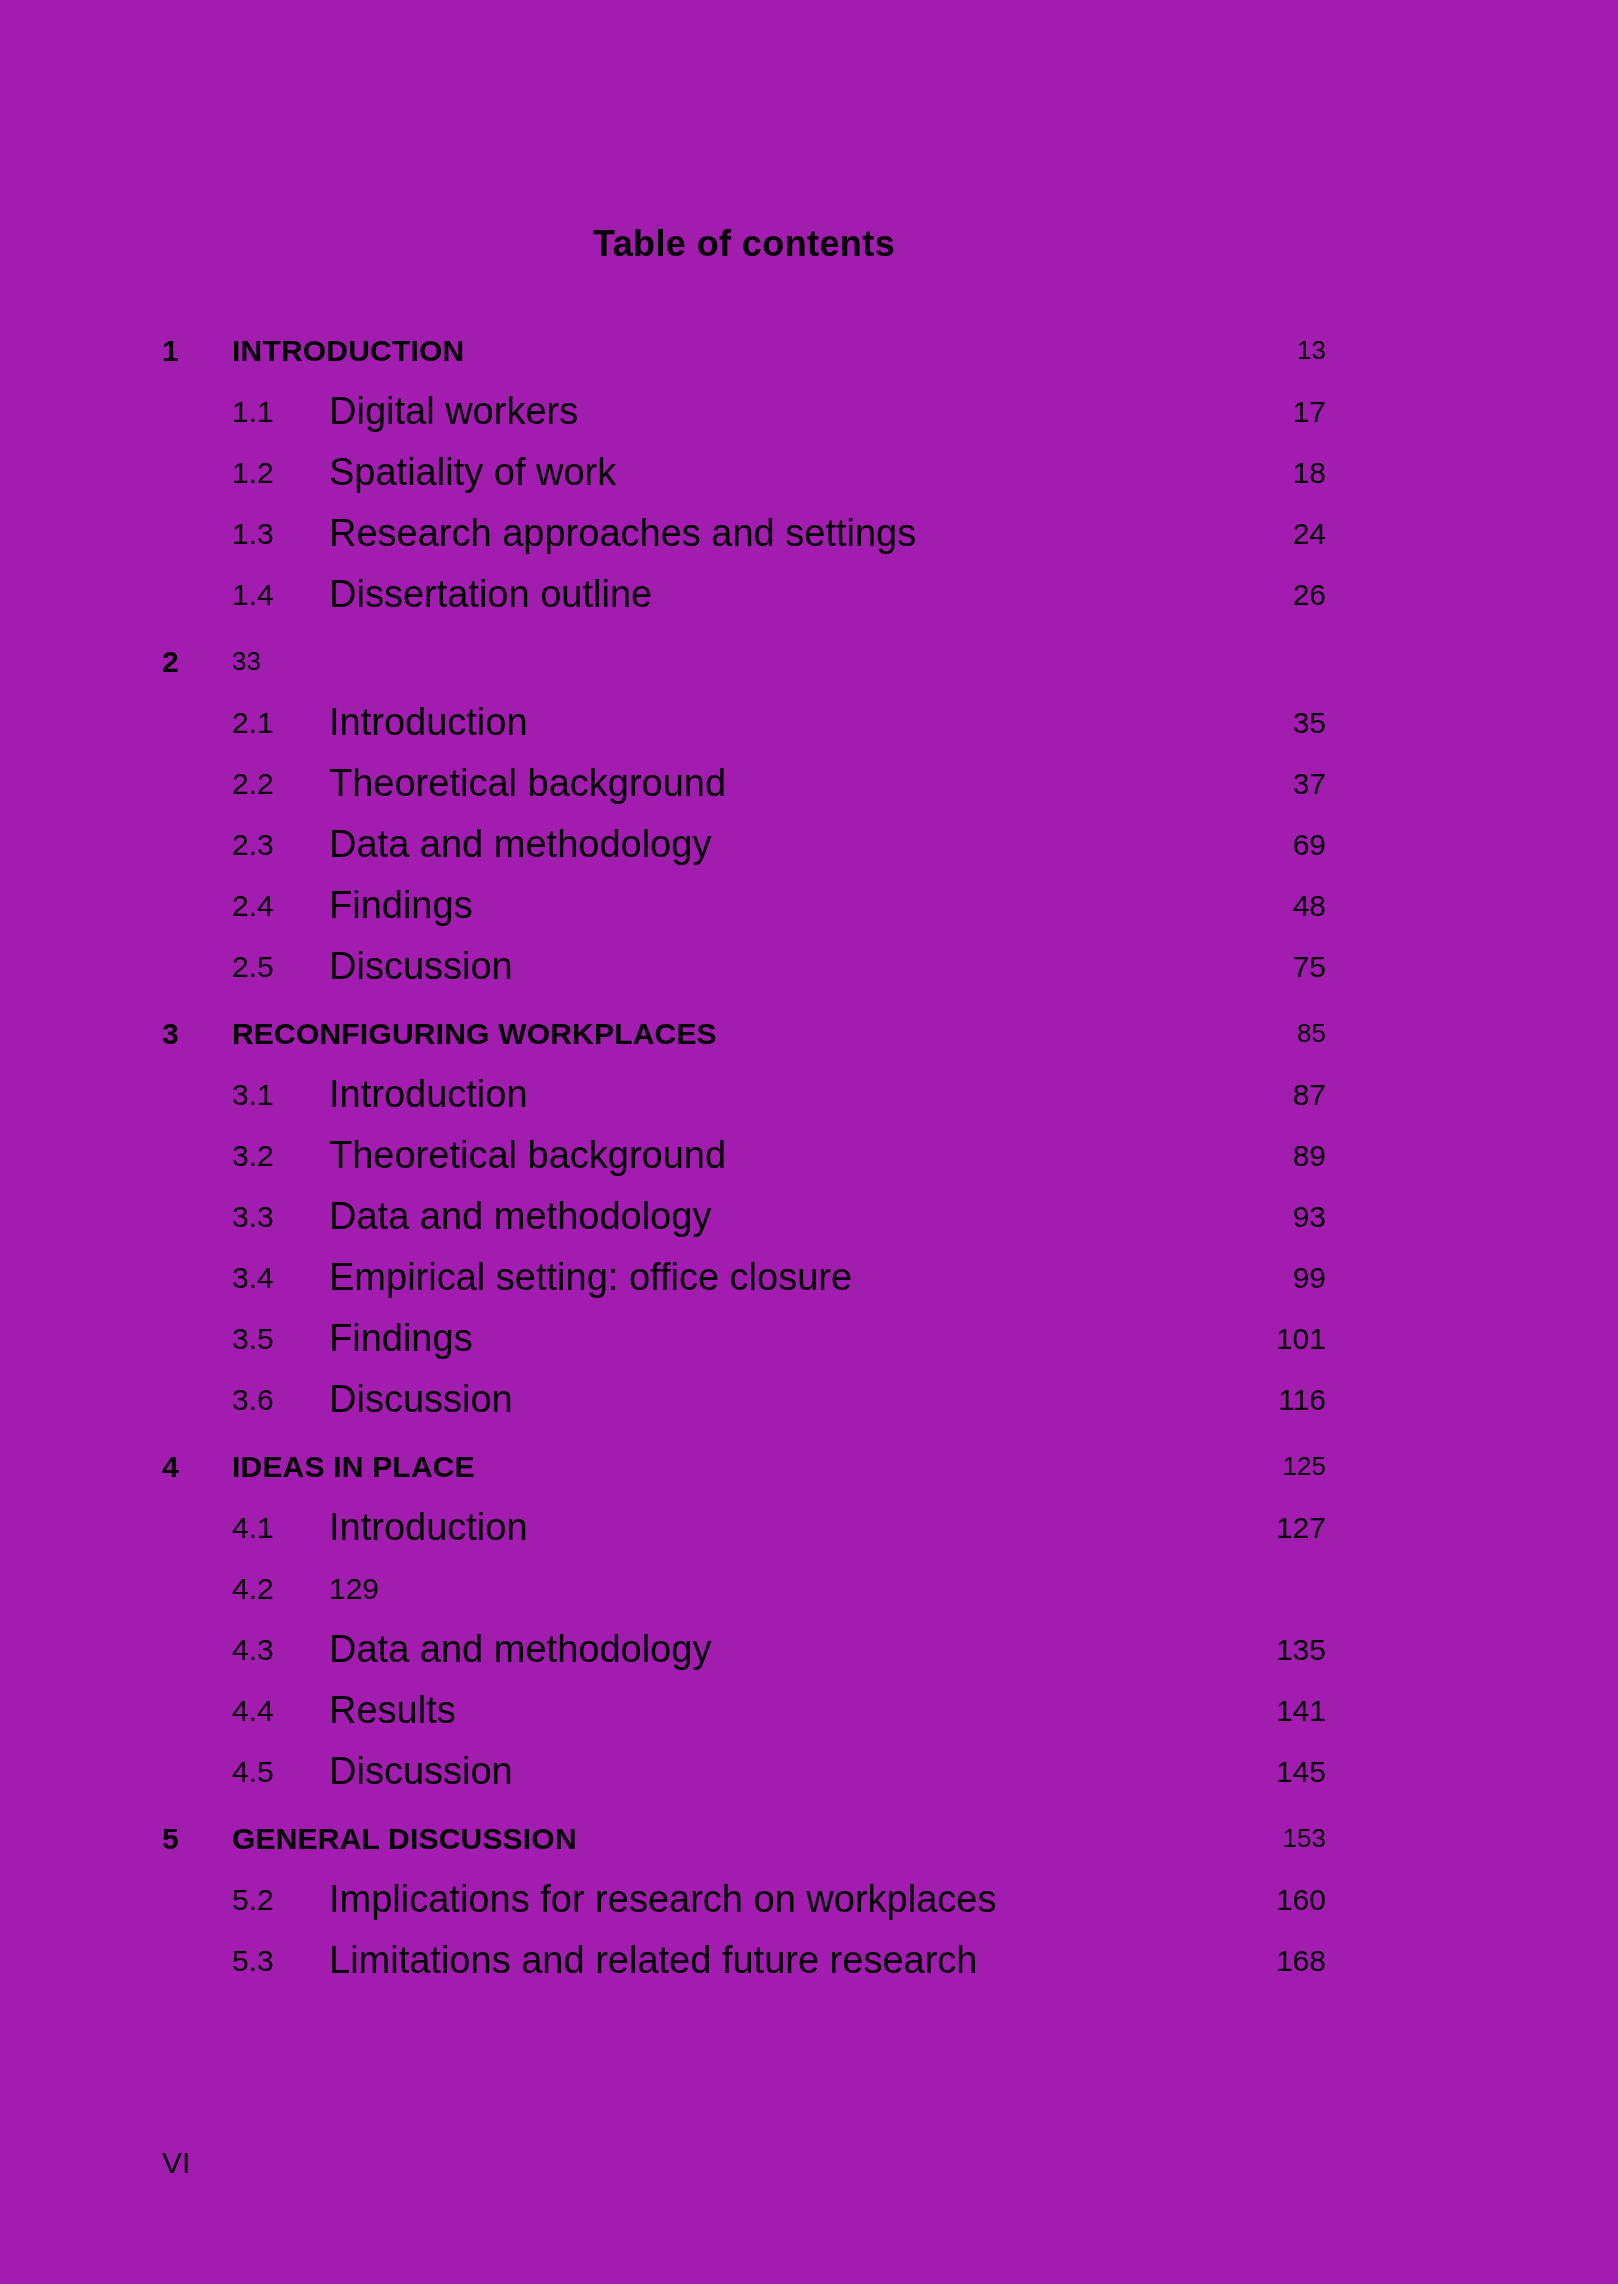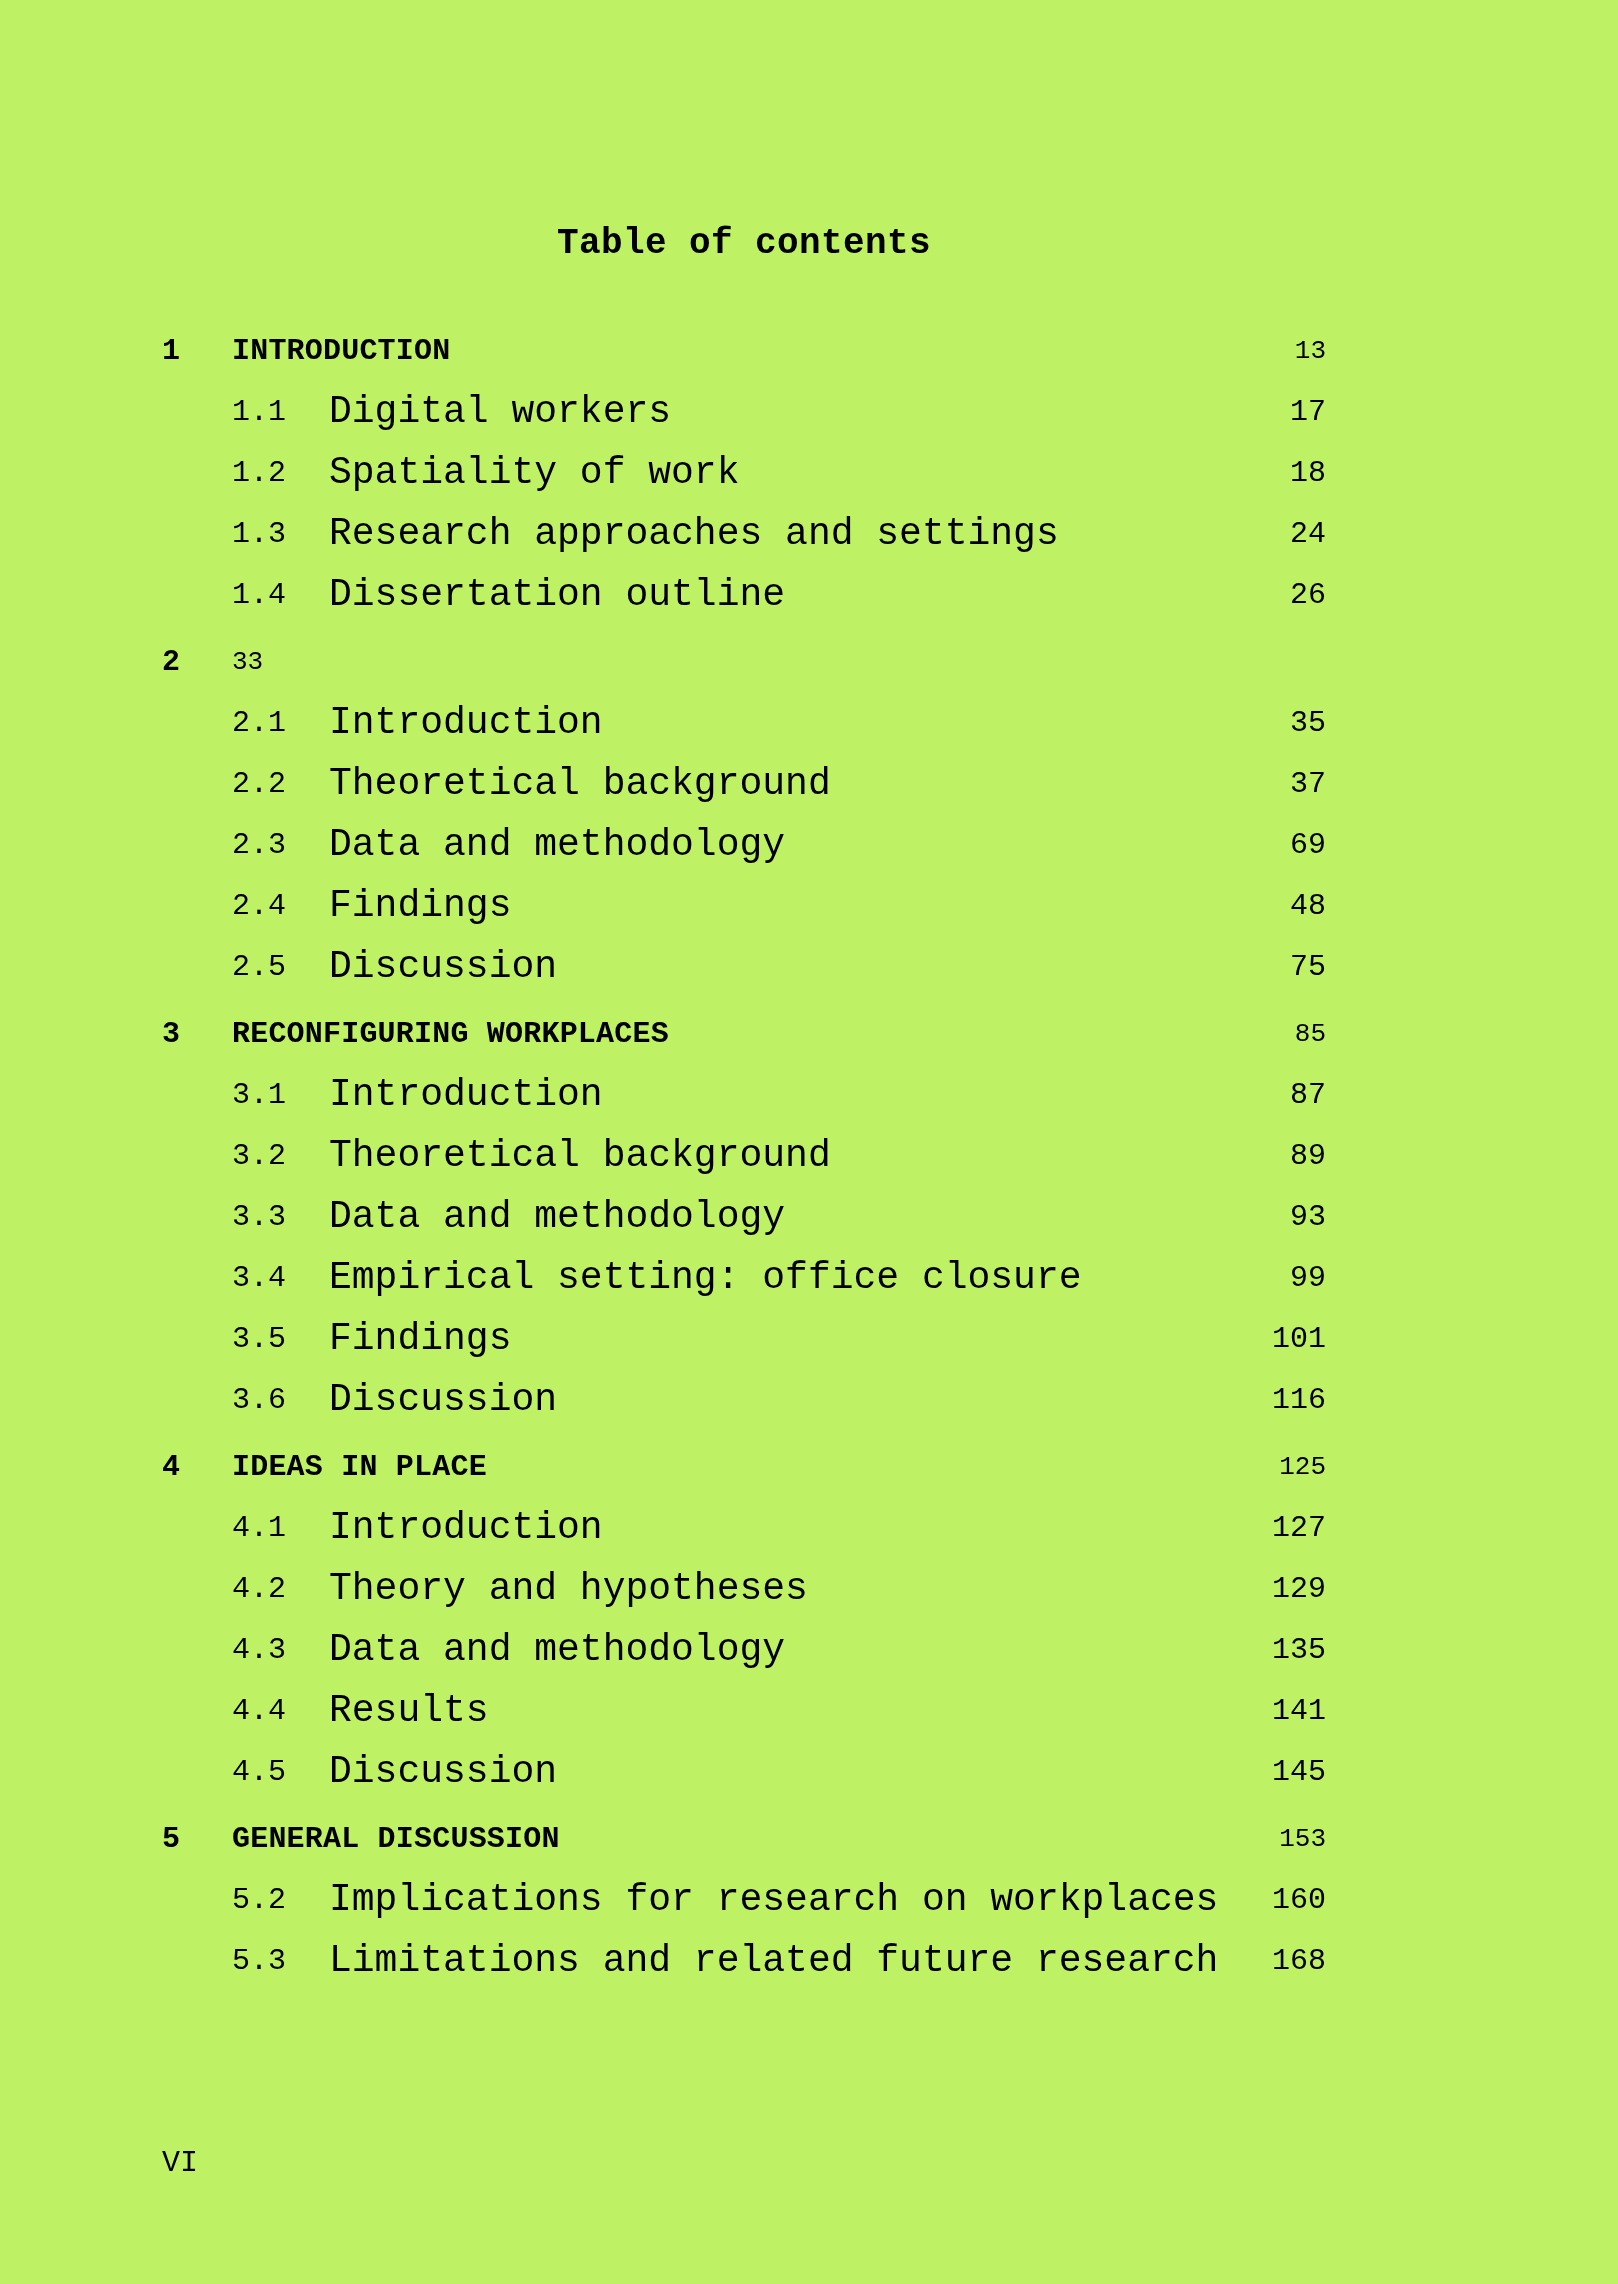--- a/index.html
+++ b/index.html
@@ -1,22 +1,22 @@
 <!DOCTYPE html>
 <html style="font-size:12px"><head>
 <meta charset="utf-8">
 <style>
   html, body { margin:0; padding:0; background:#ffffff; }
   .page {
     position:relative;
     width:1618px;
     height:2284px;
-    background:#bef264;
+    background:#a21caf;
     color:#000000;
-    font-family:Liberation Mono, monospace;
+    font-family:Liberation Sans, sans-serif;
     overflow:hidden;
   }
   .page-title {
     position:absolute;
     top:222px;
     left:162px;
     width:1164px;
     text-align:center;
     font-size:36px;
     font-weight:700;
@@ -175,21 +175,20 @@
   </div>
 
   <div class="row section">
     <span class="num">4.1</span>
     <span class="label">Introduction</span>
     <span class="pgnum">127</span>
   </div>
 
   <div class="row section">
     <span class="num">4.2</span>
-    <span class="label">Theory and hypotheses</span>
     <span class="pgnum">129</span>
   </div>
 
   <div class="row section">
     <span class="num">4.3</span>
     <span class="label">Data and methodology</span>
     <span class="pgnum">135</span>
   </div>
 
   <div class="row section">

